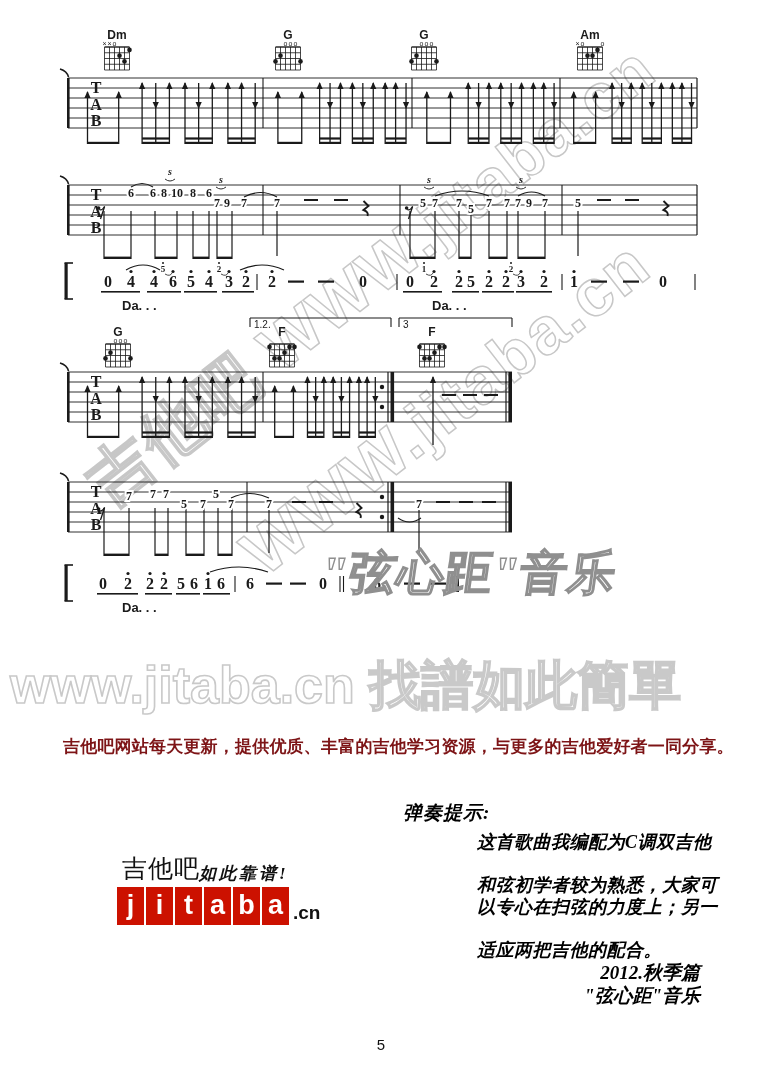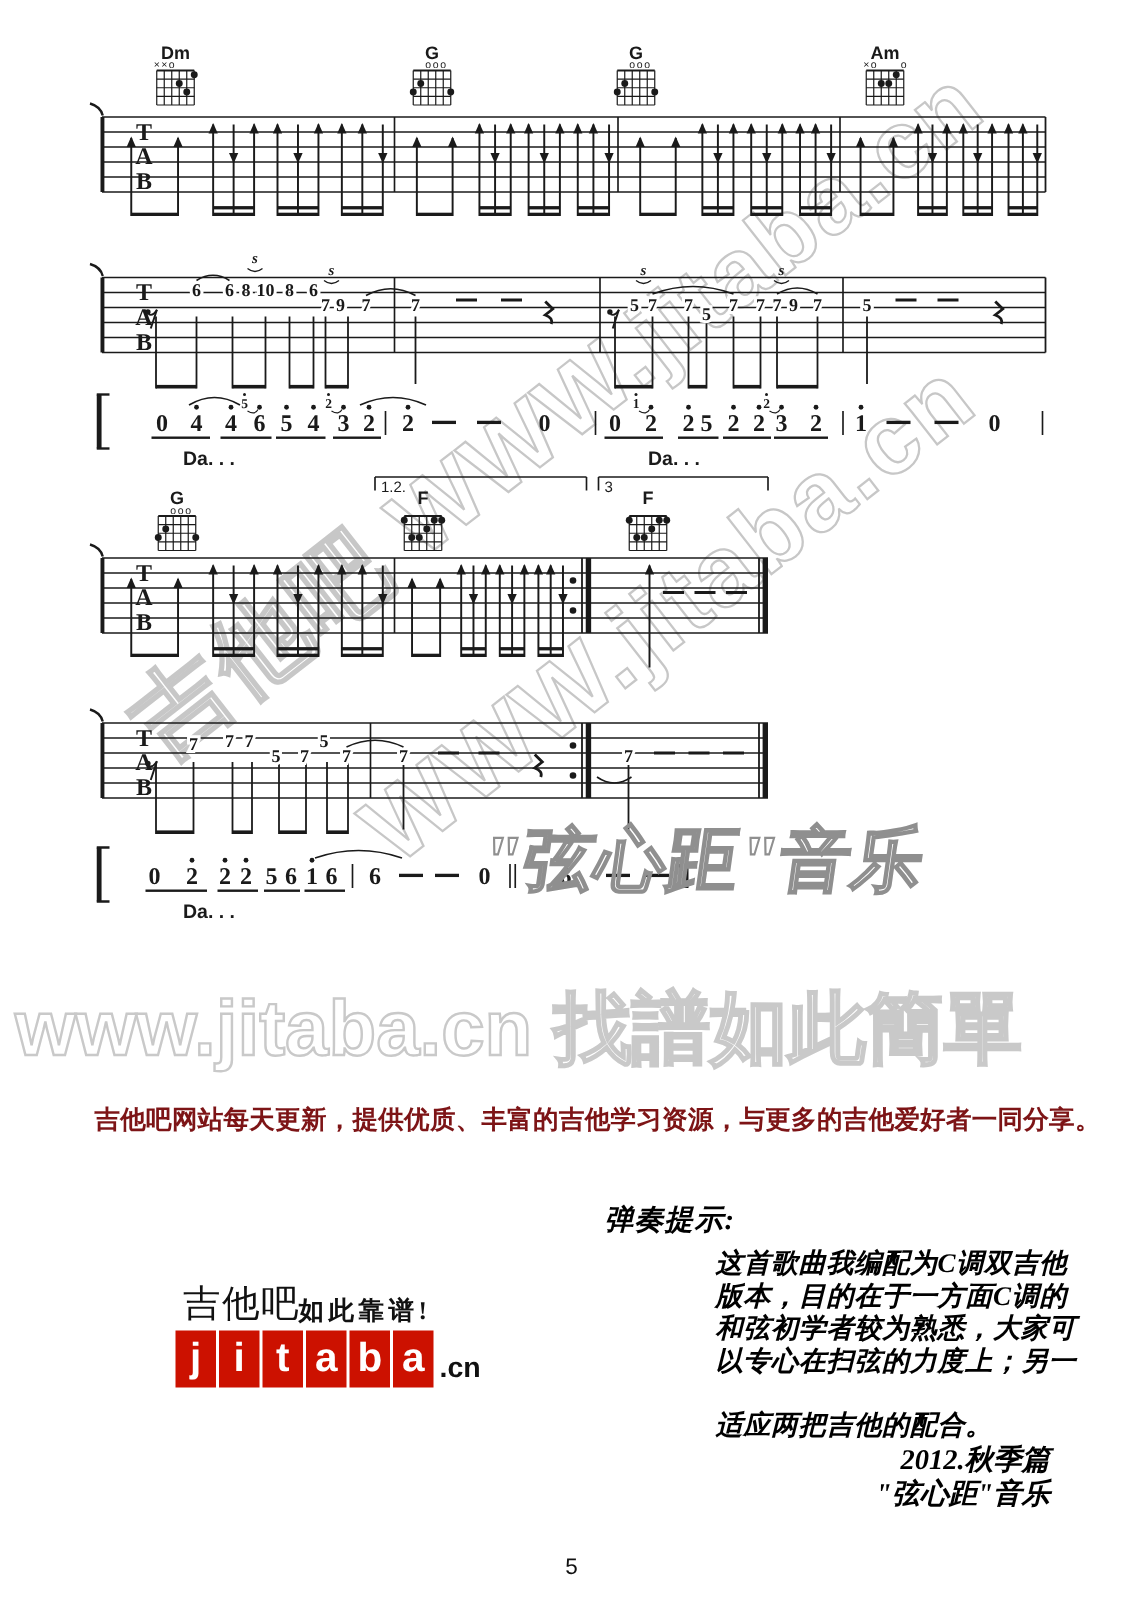--- a/index.html
+++ b/index.html
@@ -18,21 +18,21 @@
   #music-svg{position:absolute;left:0;top:0;z-index:2;}
   #promo{position:absolute;left:63px;top:735px;font-size:17px;font-weight:bold;
         white-space:nowrap;z-index:3;letter-spacing:0.2px;}
   #tips{position:absolute;left:0;top:0;width:762px;height:1078px;z-index:3;
         font-family:"Liberation Serif",serif;font-style:italic;font-weight:bold;color:#000;}
   .tips-heading{position:absolute;left:403px;top:800px;font-size:19px;letter-spacing:1px;}
   .tips-line{position:absolute;left:477px;font-size:18px;white-space:nowrap;letter-spacing:0.5px;}
   .tips-sign{position:absolute;left:460px;width:240px;text-align:right;font-size:19px;}
   #logo{position:absolute;left:95px;top:852px;width:260px;height:90px;z-index:3;}
   .logo-cn{position:absolute;left:27px;top:0;font-size:25px;font-weight:normal;color:#111;letter-spacing:1px;}
-  .logo-slogan{position:absolute;left:104px;top:10px;font-size:17px;font-weight:bold;
+  .logo-slogan{position:absolute;left:104px;top:10px;font-size:17px;font-weight:bold;font-style:italic;
         font-family:"Liberation Serif",serif;letter-spacing:3px;color:#111;}
   .logo-blocks{position:absolute;left:22px;top:35px;display:flex;gap:2px;}
   .logo-block{width:27px;height:38px;color:#fff;font-size:27px;font-weight:bold;
         text-align:center;line-height:37px;}
   .logo-suffix{position:absolute;left:198px;top:50px;font-size:19px;font-weight:bold;color:#111;}
   #pagenum{position:absolute;left:0;top:1036px;width:762px;text-align:center;
         font-size:15px;color:#111;z-index:3;}
 </style>
 </head>
 <body>
@@ -645,21 +645,20 @@
 
   <div id="wm-brush">"弦心距"音乐</div>
 
   <div id="wm-banner">www.jitaba.cn 找譜如此簡單</div>
 
   <div id="promo" style="color: rgb(125, 20, 22);">吉他吧网站每天更新，提供优质、丰富的吉他学习资源，与更多的吉他爱好者一同分享。</div>
 
   <div id="tips">
     <div class="tips-heading">弹奏提示:</div>
     <div class="tips-line" style="top:830px">这首歌曲我编配为C调双吉他</div>
-    <div class="tips-line" style="top:852px">版本，目的在于一方面C调的</div>
     <div class="tips-line" style="top:873px">和弦初学者较为熟悉，大家可</div>
     <div class="tips-line" style="top:895px">以专心在扫弦的力度上；另一</div>
     <div class="tips-line" style="top:938px">适应两把吉他的配合。</div>
     <div class="tips-sign" style="top:960px">2012.秋季篇</div>
     <div class="tips-sign" style="top:983px">"弦心距"音乐</div>
   </div>
 
   <div id="logo">
     <div class="logo-cn">吉他吧</div>
     <div class="logo-slogan">如此靠谱!</div>

